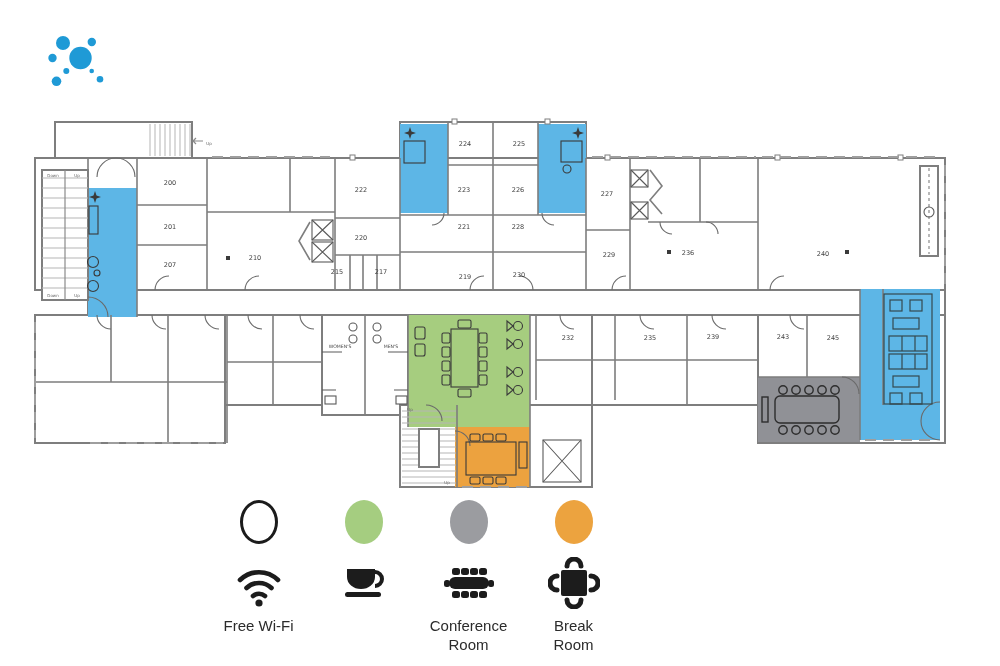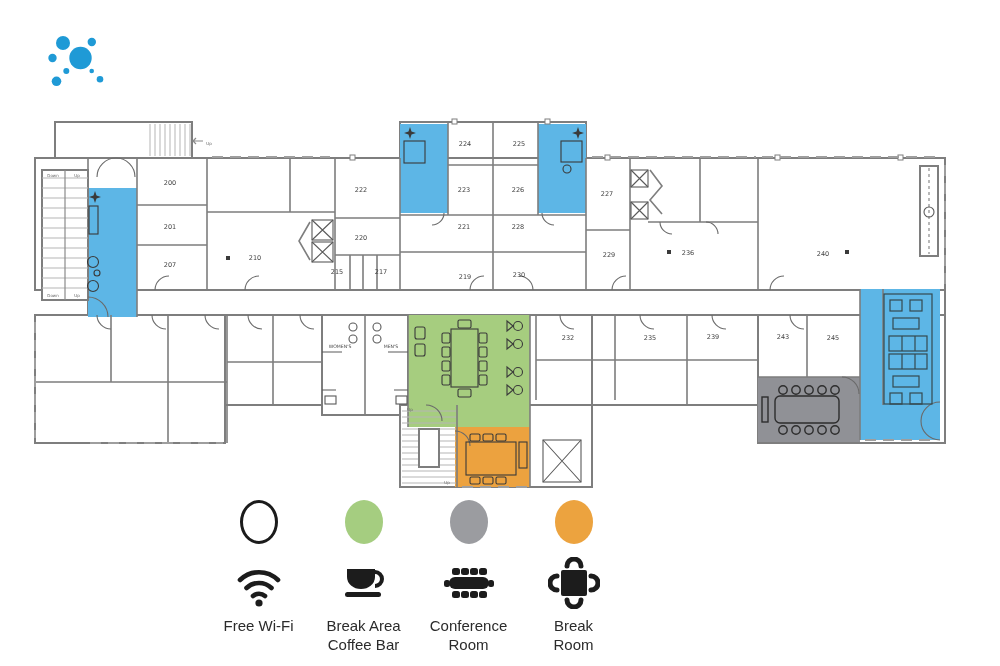--- a/index.html
+++ b/index.html
@@ -306,21 +306,20 @@
   </div>
 
 
   <div class="leg-col">
     <div class="leg-circle" style="background: rgb(165, 205, 128);"></div>
     <svg class="leg-icon" viewBox="0 0 52 52">
       <path d="M9,12h28v8a14,12 0 0 1 -28,0z" fill="#1c1c1c"></path>
       <path d="M37,15a7,7 0 0 1 0,14" stroke="#1c1c1c" stroke-width="4" fill="none"></path>
       <rect x="7" y="35" width="36" height="5" rx="2.5" fill="#1c1c1c"></rect>
     </svg>
-    <div class="leg-label"><span>Break Area</span><br><span>Coffee Bar</span></div>
   </div>
 
   <div class="leg-col">
     <div class="leg-circle" style="background: rgb(155, 156, 160);"></div>
     <svg class="leg-icon" viewBox="0 0 52 52">
       <g fill="#1c1c1c">
         <rect x="6" y="20" width="40" height="12" rx="6"></rect>
         <rect x="9" y="11" width="8" height="7" rx="2.5"></rect>
             <rect x="18" y="11" width="8" height="7" rx="2.5"></rect>
         <rect x="27" y="11" width="8" height="7" rx="2.5"></rect>

